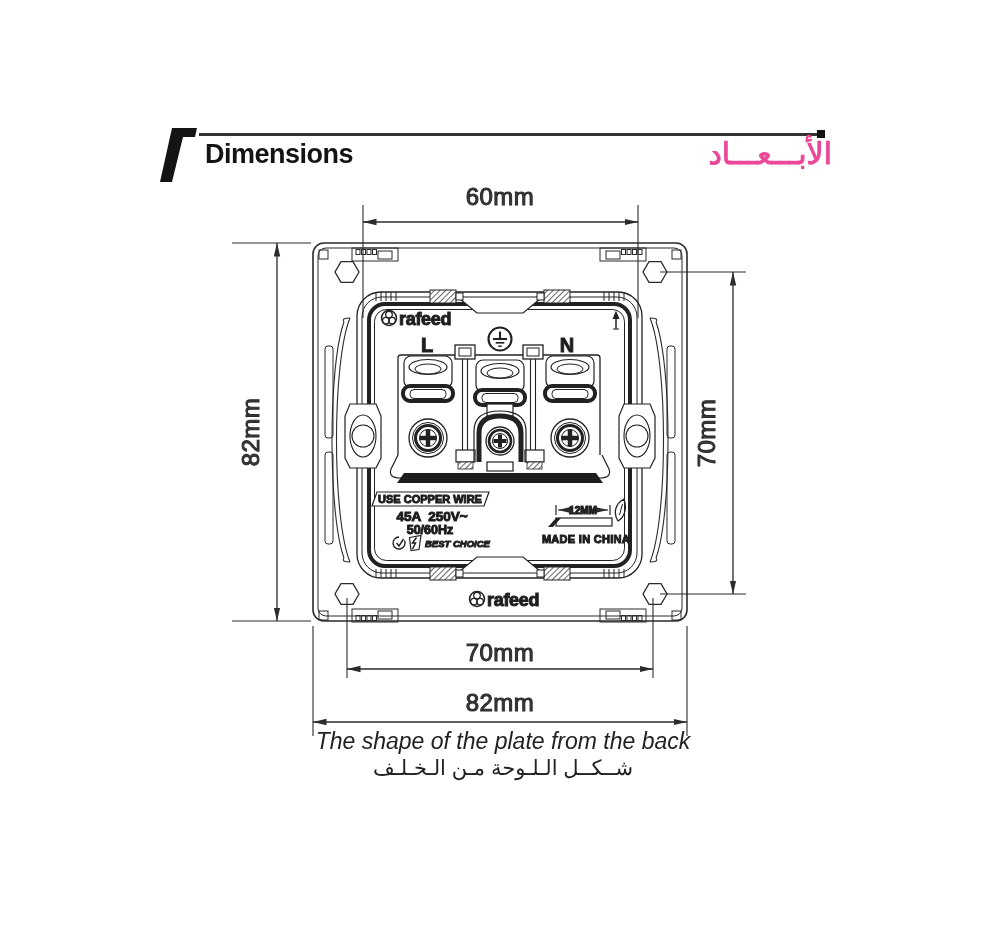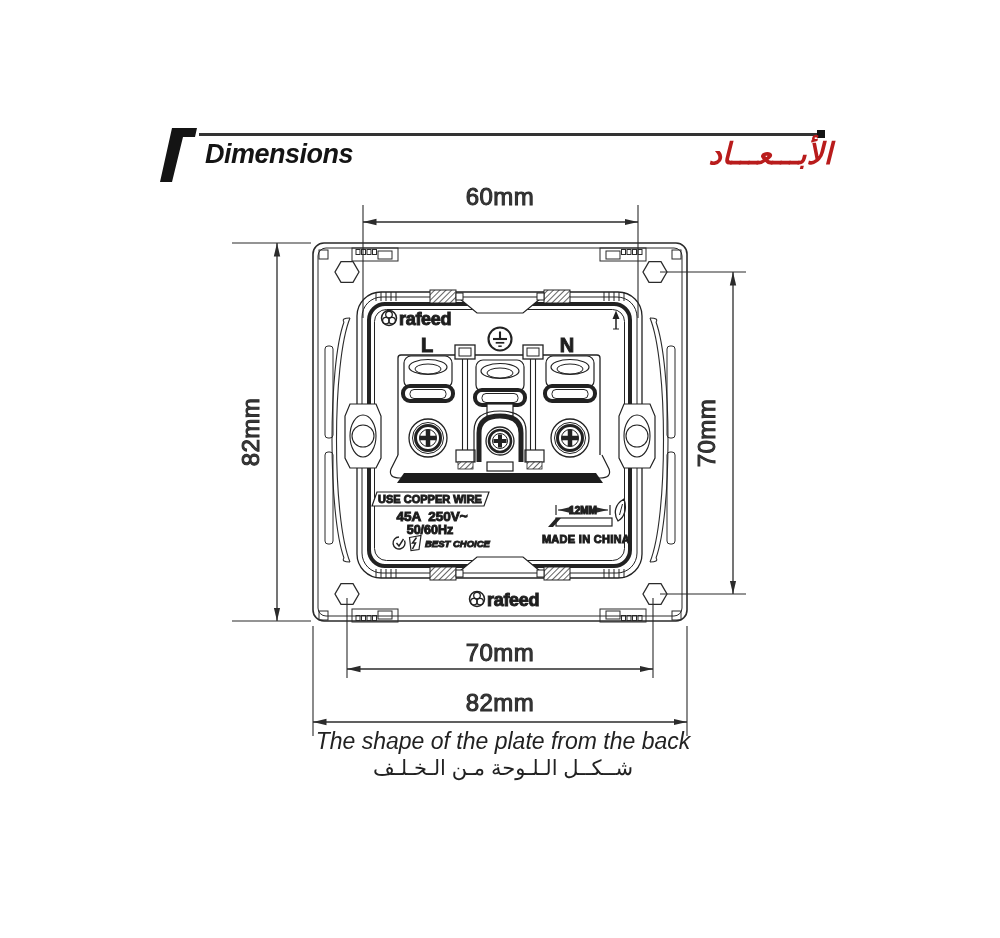--- a/index.html
+++ b/index.html
@@ -1,23 +1,23 @@
 <!DOCTYPE html>
 <html><head>
 <meta charset="utf-8">
 <style>
   html,body{margin:0;padding:0;background:#fff;}
   .page{position:relative;width:1000px;height:938px;background:#ffffff;overflow:hidden;
         font-family:"Liberation Sans", sans-serif;color:#1d1d1d;}
   .hdr-title{position:absolute;left:205px;top:139px;font-size:27px;font-weight:800;
-             font-style:italic;letter-spacing:-0.5px;color:#141414;}
+             letter-spacing:-0.5px;color:#141414;}
   .hdr-rule{position:absolute;left:199px;top:133px;width:620px;height:2.6px;background:#333;}
   .hdr-cap{position:absolute;left:817px;top:130px;width:8px;height:8px;background:#141414;}
   .hdr-ar{position:absolute;right:168px;top:136px;font-size:30px;font-weight:700;
-          direction:rtl;color:#b91c1c;font-style:italic;}
+          direction:rtl;color:#ec4899;}
   .logo-slash{position:absolute;left:160px;top:126px;}
   .drawing{position:absolute;left:0;top:0;}
   .caption-en{position:absolute;left:0;top:728px;width:1006px;text-align:center;
               font-size:23px;font-style:italic;font-weight:400;color:#222;}
   .caption-ar{position:absolute;left:0;top:756px;width:1006px;text-align:center;
               font-size:21px;color:#222;direction:rtl;}
   svg text{font-family:"Liberation Sans", sans-serif;}
   .dimtxt{font-size:24px;font-weight:500;fill:#383838;letter-spacing:0.5px;}
   .brandtxt{font-size:18px;font-weight:700;fill:#1d1d1d;letter-spacing:-0.3px;}
   .termtxt{font-size:20px;font-weight:600;fill:#1d1d1d;}

